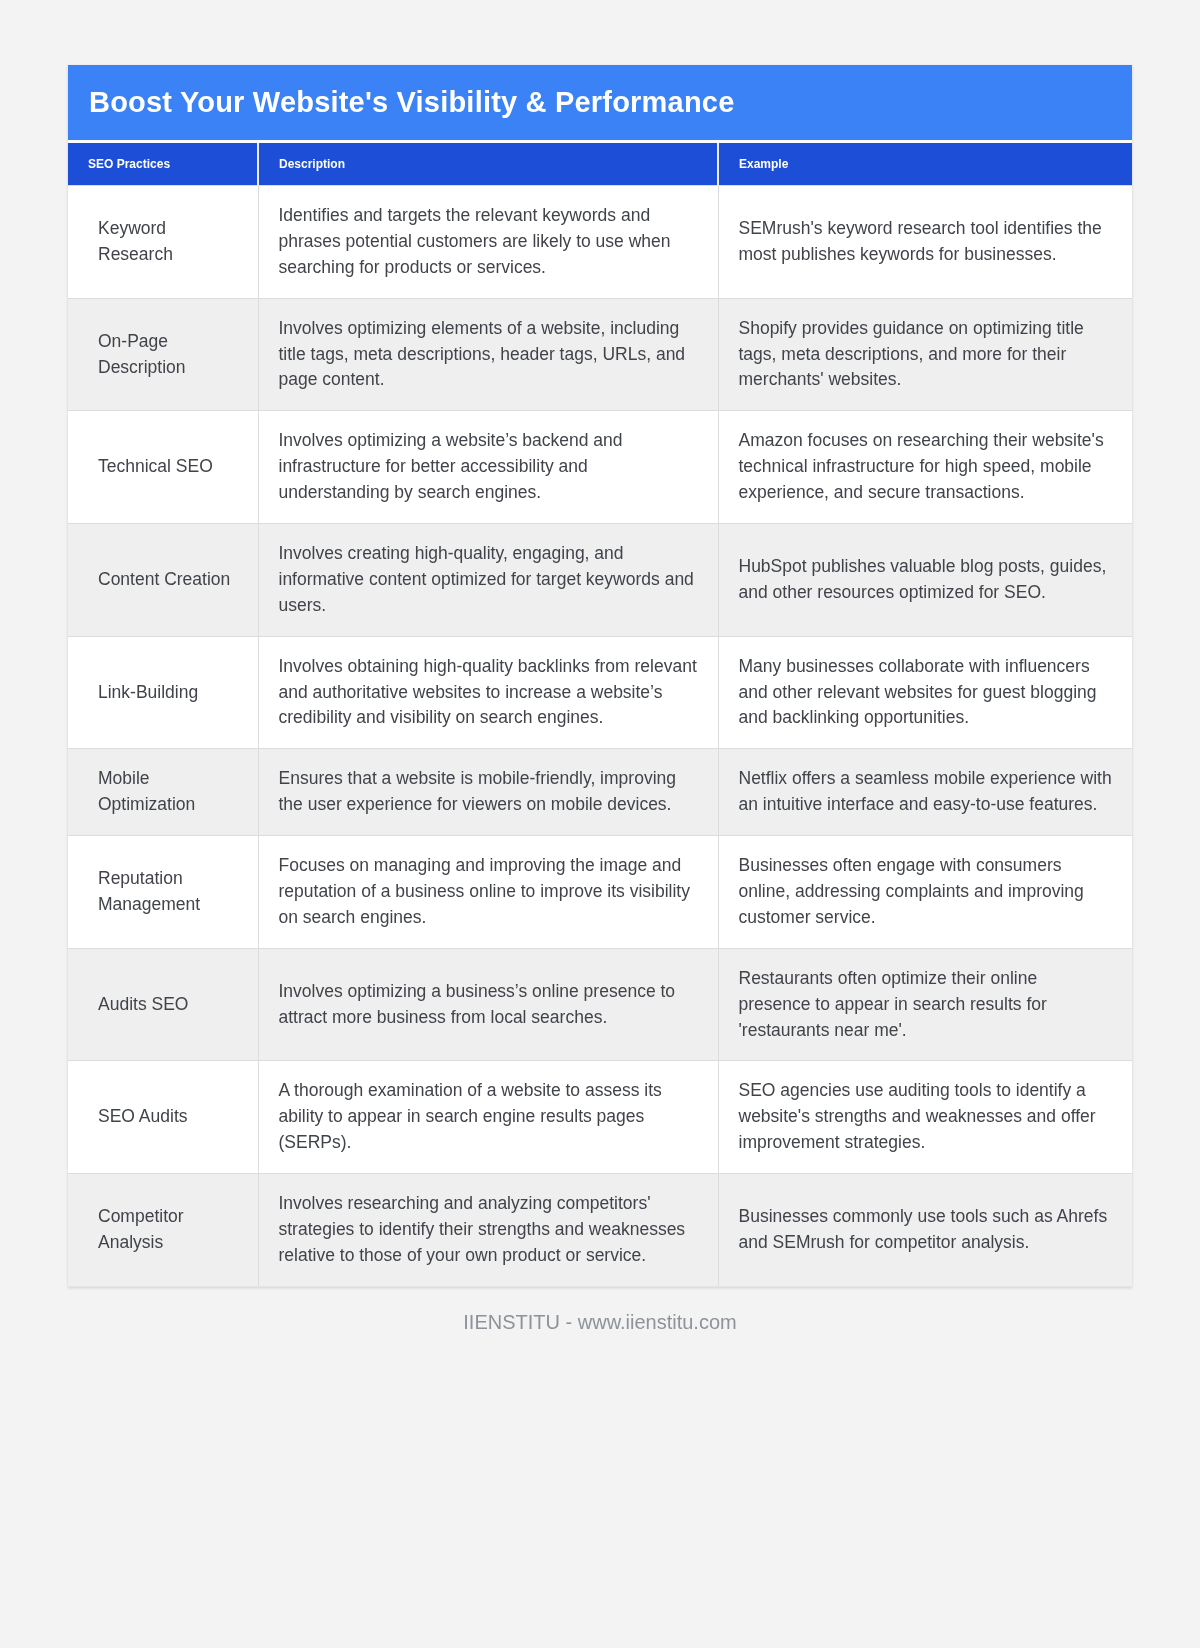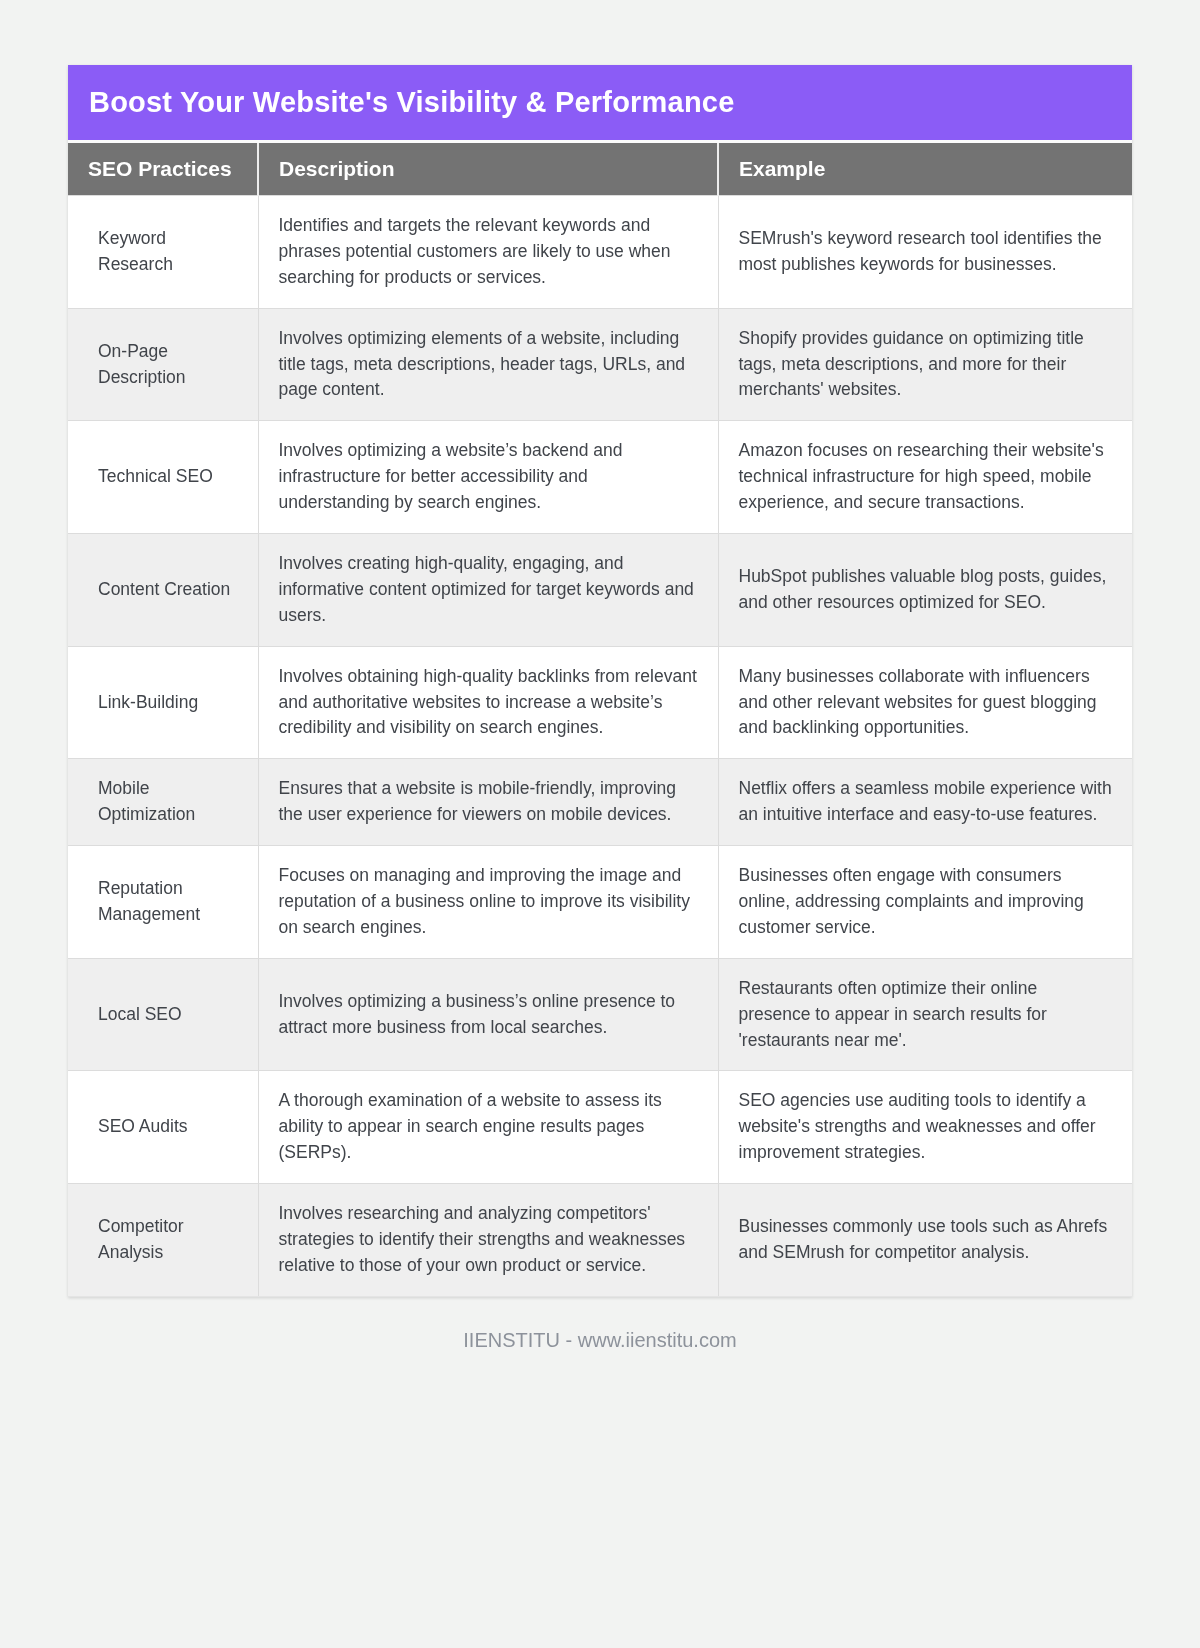--- a/index.html
+++ b/index.html
@@ -13,38 +13,38 @@
   .page {
     width: 1200px;
     min-height: 1648px;
     padding: 65px 68px 0 68px;
   }
   .card {
     width: 1064px;
     box-shadow: 0 1px 3px rgba(0,0,0,0.14);
   }
   .title-bar {
-    background: #8b5cf6;
+    background: #3b82f6;
     color: #ffffff;
     font-size: 29px;
     font-weight: 700;
     padding: 21px 21px;
     border-bottom: 3px solid #fbfbfb;
     letter-spacing: 0.2px;
   }
   table.seo-table {
     width: 100%;
     border-collapse: collapse;
     table-layout: fixed;
   }
   table.seo-table thead th {
-    background: #737373;
+    background: #1d4ed8;
     color: #ffffff;
     text-align: left;
-    font-size: 21px;
+    font-size: 12px;
     font-weight: 700;
     padding: 14px 20px;
     border-left: 2px solid #ededed;
   }
   table.seo-table thead th:first-child { border-left: none; }
   table.seo-table tbody td {
     font-size: 17.5px;
     line-height: 1.48;
     color: #40444a;
     padding: 17px 20px;
@@ -53,21 +53,21 @@
     border-left: 1px solid #dcdcdc;
     background: #ffffff;
   }
   table.seo-table tbody td:first-child { border-left: none; padding-left: 30px; }
   table.seo-table tbody tr:nth-child(even) td { background: #efefef; }
   table.seo-table tbody tr:last-child td { border-bottom: 1px solid #e4e4e4; }
   .footer {
     text-align: center;
     color: #8d929b;
     font-size: 20px;
-    margin-top: 32px;
+    margin-top: 24px;
     padding-bottom: 60px;
   }
 </style>
 </head>
 <body>
 
 <div class="page">
   <div class="card">
     <div class="title-bar">Boost Your Website's Visibility &amp; Performance</div>
     <table class="seo-table">
@@ -113,21 +113,21 @@
             <td>Mobile Optimization</td>
             <td>Ensures that a website is mobile-friendly, improving the user experience for viewers on mobile devices.</td>
             <td>Netflix offers a seamless mobile experience with an intuitive interface and easy-to-use features.</td>
           </tr>
           <tr>
             <td>Reputation Management</td>
             <td>Focuses on managing and improving the image and reputation of a business online to improve its visibility on search engines.</td>
             <td>Businesses often engage with consumers online, addressing complaints and improving customer service.</td>
           </tr>
           <tr>
-            <td>Local SEO</td>
+            <td>Audits SEO</td>
             <td>Involves optimizing a business’s online presence to attract more business from local searches.</td>
             <td>Restaurants often optimize their online presence to appear in search results for 'restaurants near me'.</td>
           </tr>
           <tr>
             <td>SEO Audits</td>
             <td>A thorough examination of a website to assess its ability to appear in search engine results pages (SERPs).</td>
             <td>SEO agencies use auditing tools to identify a website's strengths and weaknesses and offer improvement strategies.</td>
           </tr>
           <tr>
             <td>Competitor Analysis</td>

